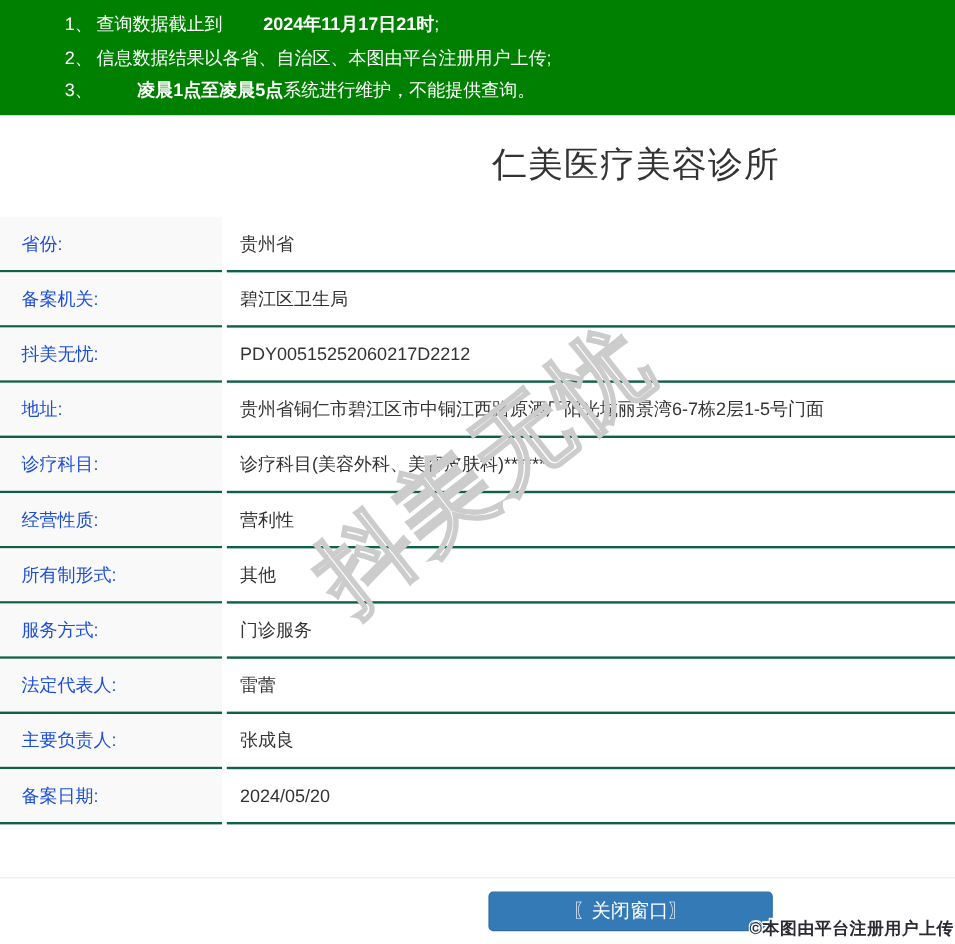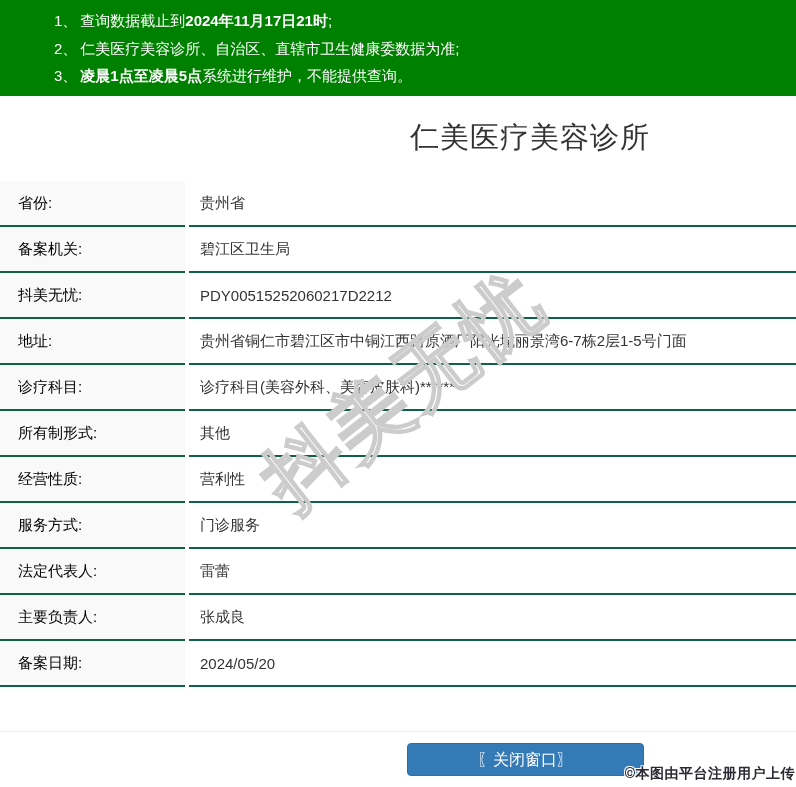--- a/index.html
+++ b/index.html
@@ -15,21 +15,21 @@
   .notice-header {
     background: #008000;
     height: 96px;
     color: #ffffff;
     padding: 7px 0 0 54px;
     font-size: 15px;
     line-height: 27.5px;
   }
   .notice-line { white-space: nowrap; }
   .notice-line .num { margin-right: 3px; }
-  .notice-line .b { font-weight: bold; }
+  .notice-line .b { font-weight: bold; margin-left: 34px; }
   
   .page-title {
     margin-top: 22px;
     text-align: center;
     position: relative;
     left: 132px;
     font-size: 29px;
     font-weight: 400;
     color: #333;
     letter-spacing: 1px;
@@ -38,21 +38,21 @@
   .info-table { margin-top: 23px; }
   .row { display: flex; height: 46px; }
   .cell-label {
     width: 185px;
     background: #f9f9f9;
     border-bottom: 2px solid #0f6145;
     display: flex;
     align-items: center;
     padding-left: 18px;
     font-size: 15px;
-    color: #000000;
+    color: #1d4ed8;
   }
   .cell-gap { width: 4px; background: #ffffff; }
   .cell-value {
     flex: 1;
     border-bottom: 2px solid #0f6145;
     display: flex;
     align-items: center;
     padding-left: 11px;
     font-size: 15px;
     color: #333;
@@ -109,21 +109,21 @@
     text-shadow: -1px -1px 0 #fff, 1px -1px 0 #fff, -1px 1px 0 #fff, 1px 1px 0 #fff;
     z-index: 6;
     letter-spacing: 0.5px;
   }
 </style>
 </head>
 <body>
 
 <div class="notice-header">
   <div class="notice-line"><span class="num">1、</span><span>查询数据截止到</span><span class="b">2024年11月17日21时</span><span>;</span></div>
-  <div class="notice-line"><span class="num">2、</span><span>仁美医疗美容诊所、自治区、直辖市卫生健康委数据为准;</span><span class="b"></span><span></span></div>
+  <div class="notice-line"><span class="num">2、</span><span>信息数据结果以各省、自治区、本图由平台注册用户上传;</span><span class="b"></span><span></span></div>
   <div class="notice-line"><span class="num">3、</span><span></span><span class="b">凌晨1点至凌晨5点</span><span>系统进行维护，不能提供查询。</span></div>
 </div>
 
 <h1 class="page-title">仁美医疗美容诊所</h1>
 
 <div class="info-table">
   <div class="row">
     <div class="cell-label">省份:</div>
     <div class="cell-gap"></div>
     <div class="cell-value">贵州省</div>
@@ -142,28 +142,28 @@
     <div class="cell-label">地址:</div>
     <div class="cell-gap"></div>
     <div class="cell-value">贵州省铜仁市碧江区市中铜江西路原酒厂阳光城丽景湾6-7栋2层1-5号门面</div>
   </div>
   <div class="row">
     <div class="cell-label">诊疗科目:</div>
     <div class="cell-gap"></div>
     <div class="cell-value">诊疗科目(美容外科、美容皮肤科)******</div>
   </div>
   <div class="row">
+    <div class="cell-label">经营性质:</div>
+    <div class="cell-gap"></div>
+    <div class="cell-value">营利性</div>
+  </div>
+  <div class="row">
     <div class="cell-label">所有制形式:</div>
     <div class="cell-gap"></div>
     <div class="cell-value">其他</div>
-  </div>
-  <div class="row">
-    <div class="cell-label">经营性质:</div>
-    <div class="cell-gap"></div>
-    <div class="cell-value">营利性</div>
   </div>
   <div class="row">
     <div class="cell-label">服务方式:</div>
     <div class="cell-gap"></div>
     <div class="cell-value">门诊服务</div>
   </div>
   <div class="row">
     <div class="cell-label">法定代表人:</div>
     <div class="cell-gap"></div>
     <div class="cell-value">雷蕾</div>

